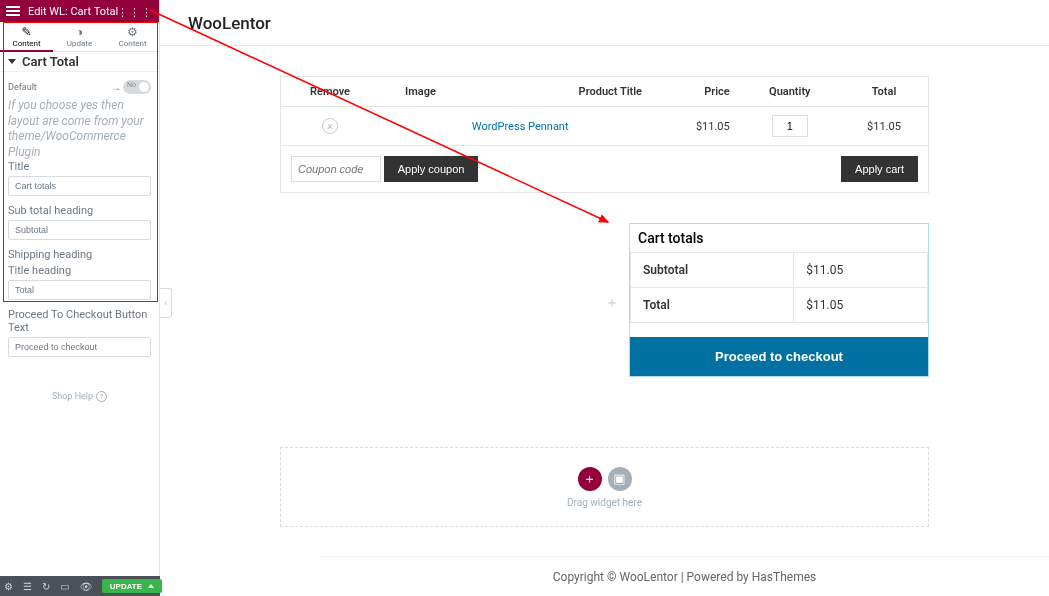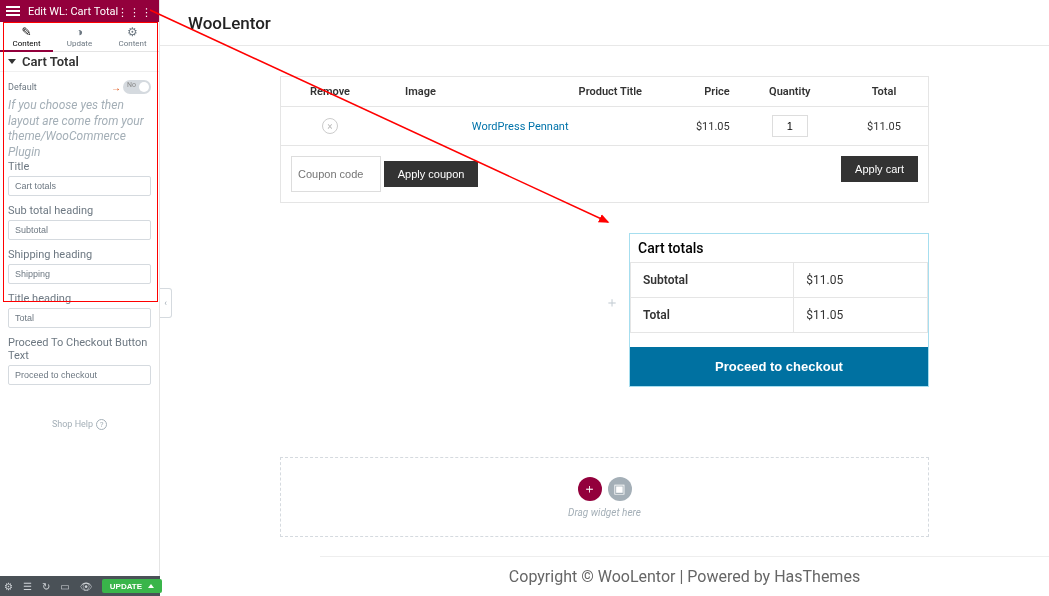--- a/index.html
+++ b/index.html
@@ -52,41 +52,41 @@
 
   .cart-table { width:100%; border:1px solid #e5e5e5; border-collapse:collapse; font-size:11px;}
   .cart-table th { font-weight:600; color:#333; text-align:right; padding:8px 10px; border-bottom:1px solid #e5e5e5; background:#fff;}
   .cart-table th.c, .cart-table td.c { text-align:center;}
   .cart-table th.r, .cart-table td.r { text-align:right;}
   .cart-table td { padding:8px 10px; border-bottom:1px solid #e5e5e5; vertical-align:middle;}
   .rm { width:16px; height:16px; border:1px solid #ccc; border-radius:8px; color:#bbb; display:inline-flex; align-items:center; justify-content:center; font-size:10px;}
   .prod-link { color:#0073aa; text-decoration:none;}
   .qty { width:36px; height:22px; border:1px solid #ddd; text-align:center; font-size:11px;}
   .actions td { padding:10px;}
-  .coupon { width:90px; height:36px; border:1px solid #ddd; padding:0 6px; font-size:11px; color:#999;}
+  .coupon { width:90px; height:26px; border:1px solid #ddd; padding:0 6px; font-size:11px; color:#999;font-style:italic;}
   .btn-dark { background:#333; color:#fff; border:none; height:26px; padding:0 14px; font-size:11px; cursor:pointer;}
   .flr { float:right;}
   .totals-box { width:300px; float:right; margin-top:30px; border:1px solid rgba(0,160,210,.35); padding:0;}
   .totals-box h3 { font-size:14px; font-weight:500; padding:6px 8px; color:#000;}
   .tot-table { width:100%; border-collapse:collapse; font-size:12px;}
   .tot-table td { border:1px solid #e5e5e5; padding:10px 12px;}
   .tot-table td:first-child { font-weight:600; width:55%;}
   .checkout { display:block; width:100%; background:#0071a1; color:#fff; text-align:center; padding:12px 0; font-size:13px; font-weight:600; border:none; margin-top:14px; cursor:pointer;}
 
   .clear { clear:both;}
 
   .drop-zone { margin:50px 120px 0 120px; border:1px dashed #d5dadf; height:80px; display:flex; flex-direction:column; align-items:center; justify-content:center; gap:6px;}
   .dz-icons { display:flex; gap:6px;}
   .dz-ico { width:24px; height:24px; border-radius:12px; display:flex; align-items:center; justify-content:center; color:#fff; font-size:13px;}
   .dz-plus { background:#93003c;}
   .dz-fold { background:#a4afb7;}
-  .dz-txt { font-size:10px; font-style:italic; color:#a4afb7;}
+  .dz-txt { font-size:10px; color:#a4afb7;}
   .plus-center { position:absolute; left:445px; top:294px; color:#c2cbd2; font-size:14px;}
 
-  .footer { position:absolute; bottom:0; left:160px; right:0; height:40px; display:flex; align-items:center; justify-content:center; font-size:16px; color:#666; border-top:1px solid #eee;}
+  .footer { position:absolute; bottom:0; left:160px; right:0; height:40px; display:flex; align-items:center; justify-content:center; font-size:12px; color:#666; border-top:1px solid #eee;}
 
   .red-box { position:absolute; left:3px; top:22px; width:155px; height:280px; border:1px solid red; pointer-events:none; z-index:5;}
   svg.arrow-svg { position:absolute; left:0; top:0; z-index:6; pointer-events:none;}
 </style>
 </head>
 <body>
 
 <div class="sidebar">
   <div class="sb-header">
     <span class="hamb">
@@ -127,21 +127,20 @@
     </div>
     <div class="hint">If you choose yes then layout are come from your theme/WooCommerce Plugin</div>
 
     <label class="field-lbl">Title</label>
     <input class="field-inp" value="Cart totals" style="">
 
     <label class="field-lbl">Sub total heading</label>
     <input class="field-inp" value="Subtotal" style="">
 
     <label class="field-lbl">Shipping heading</label>
-    <input class="field-inp" value="Shipping" style="">
 
     <label class="field-lbl">Title heading</label>
     <input class="field-inp" value="Total" style="">
 
     <label class="field-lbl">Proceed To Checkout Button Text</label>
     <input class="field-inp" value="Proceed to checkout" style="">
 
     <div class="need-help">
       <span>Shop Help</span><span class="q">?</span>
     </div>

